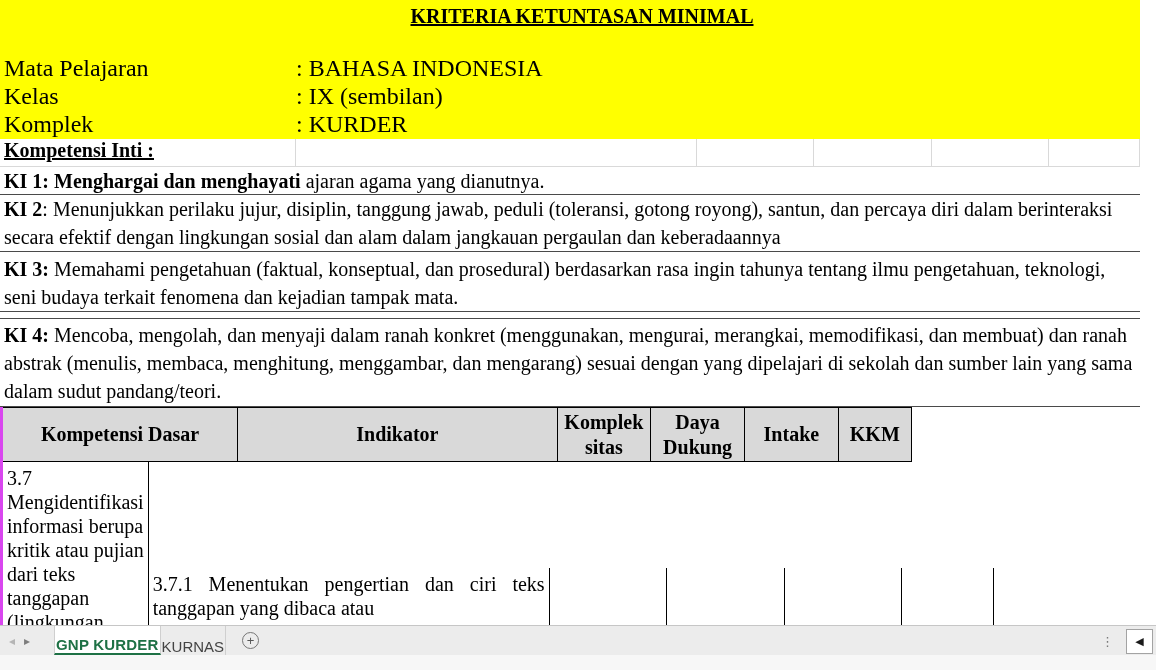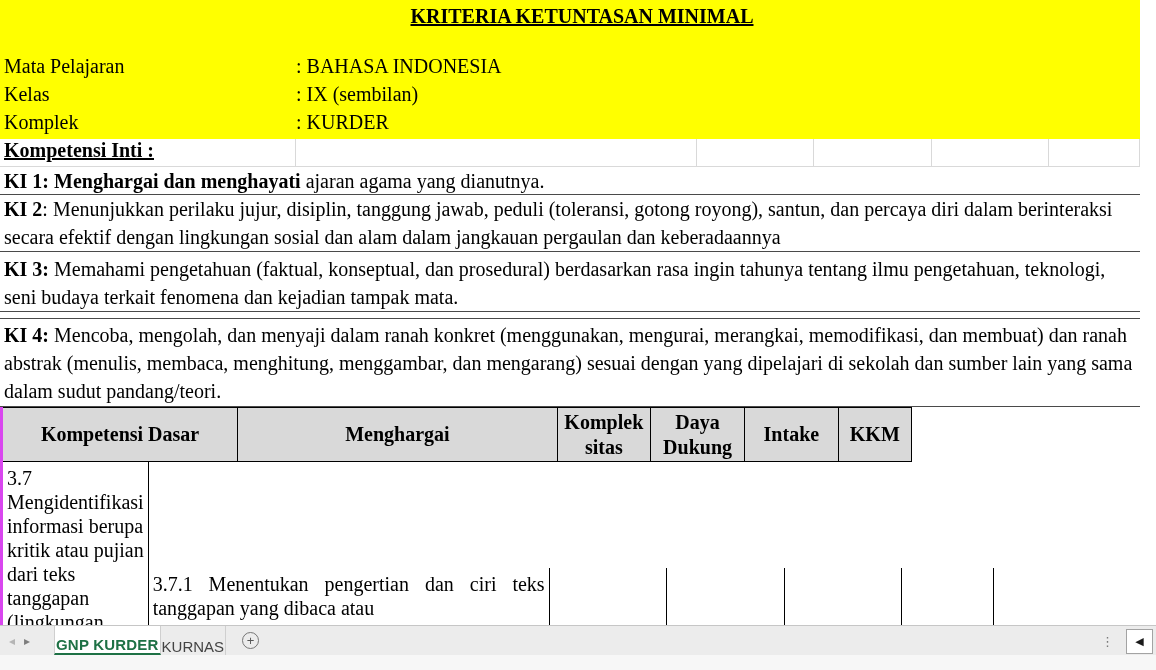--- a/index.html
+++ b/index.html
@@ -9,21 +9,21 @@
     overflow:hidden; color:#000;
     font-family:"Liberation Serif","DejaVu Serif",serif;
   }
   .content{ width:1140px; }
 
   
   .yellow{ background:#ffff00; height:139px; padding-top:5px; }
   .title-cell{ height:22px; text-align:center; font-size:20px; font-weight:bold;padding-left:24px; }
   .title-cell .u{ text-decoration:underline; }
   .blank-row{ height:28px; }
-  .meta-row{ height:28px; font-size:20px; display:flex; }
+  .meta-row{ height:28px; font-size:24px; display:flex; }
   .meta-label{ width:296px; padding-left:4px; }
 
   
   .ki-heading{ position:relative; height:28px; font-size:20px; font-weight:bold;
     padding-left:4px; border-bottom:1px solid #d9d9d9; }
   .ki-heading .u{ text-decoration:underline; }
   .gridv{ position:absolute; top:0; bottom:0; width:1px; background:#d9d9d9; }
   .ki-row{ font-size:20px; line-height:28px; padding:0 6px 0 4px;
     border-bottom:1px solid #4a4a4a; overflow:hidden; }
   .ki-row .b{ font-weight:bold; }
@@ -120,21 +120,21 @@
       <span class="b">KI 3:</span><span> Memahami pengetahuan (faktual, konseptual, dan prosedural) berdasarkan rasa ingin tahunya tentang ilmu pengetahuan, teknologi, seni budaya terkait fenomena dan kejadian tampak mata.</span>
     </div>
     <div class="spacer-row"></div>
     <div class="ki-row ki4">
       <span class="b">KI 4:</span><span> Mencoba, mengolah, dan menyaji dalam ranah konkret (menggunakan, mengurai, merangkai, memodifikasi, dan membuat) dan ranah abstrak (menulis, membaca, menghitung, menggambar, dan mengarang) sesuai dengan yang dipelajari di sekolah dan sumber lain yang sama dalam sudut pandang/teori.</span>
     </div>
 
     <div class="kkm-table">
       <div class="thead">
         <div class="th col-kd">Kompetensi Dasar</div>
-        <div class="th col-ind">Menghargai</div>
+        <div class="th col-ind">Indikator</div>
         <div class="th col-c">Komplek sitas</div>
         <div class="th col-d">Daya Dukung</div>
         <div class="th col-i">Intake</div>
         <div class="th col-k">KKM</div>
       </div>
       <div class="tbody">
         <div class="td col-kd kd-cell">3.7 Mengidentifikasi informasi berupa kritik atau pujian dari teks tanggapan
 (lingkungan hidup, kondisi sosial, dan/atau keragaman budaya, dll) yang</div>
         <div class="right-part">
           <div class="sub-row r1">

